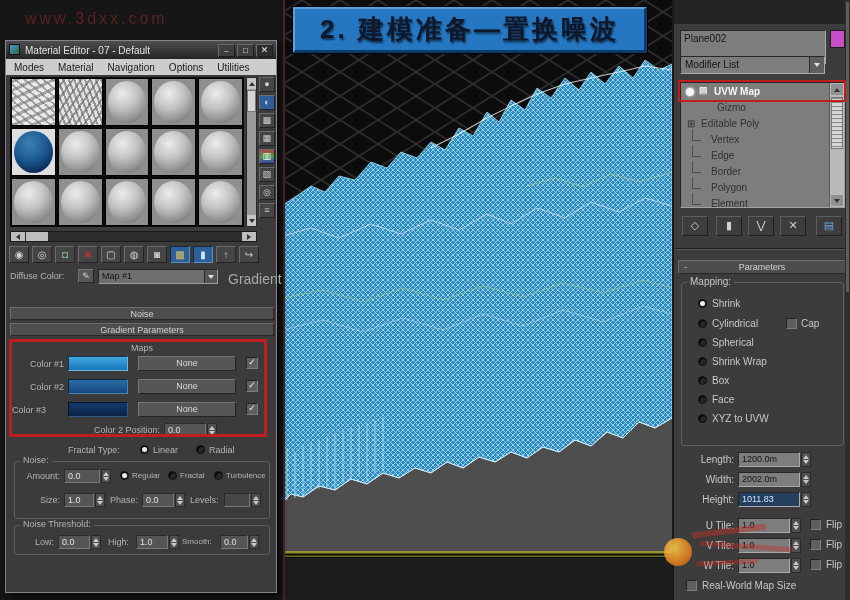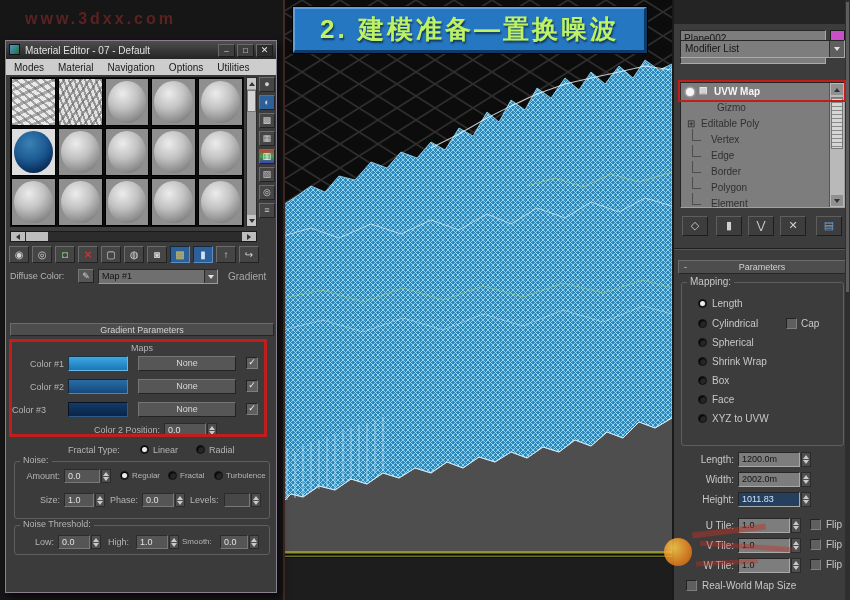--- a/index.html
+++ b/index.html
@@ -114,26 +114,26 @@
           <line x1="92" y1="420" x2="92" y2="473"></line>
         <line x1="100" y1="417" x2="100" y2="471"></line>
       </g>
       <rect x="0" y="551" width="389" height="2.5" fill="#93932e"></rect>
       <rect x="0" y="555.5" width="389" height="1.5" fill="#6e6e24"></rect>
       <rect x="0" y="558" width="389" height="42" fill="#1d1d1d"></rect>
       <rect x="0" y="0" width="2" height="600" fill="#432a26"></rect>
     </svg>
   </div>
 
-  <div class="a" style="left:25px;top:10px;font-size:16px;font-weight:bold;letter-spacing:3px;color:#5c2222">www.3dxx.com</div>
+  <div class="a" style="left:25px;top:10px;font-size:16px;font-weight:normal;letter-spacing:3px;color:#5c2222">www.3dxx.com</div>
 
   <div class="a" style="left:293px;top:7px;width:354px;height:46px;background:#2577c2;z-index:5;
        border-top:2px solid #5fa0dc;border-left:2px solid #5fa0dc;border-bottom:3px solid #0d3a68;border-right:3px solid #0d3a68;
        box-shadow:0 0 0 1px #000;display:flex;align-items:center;justify-content:center">
-    <span style="font-size:26px;font-weight:bold;color:#bef264;letter-spacing:3px;text-shadow:1px 2px 2px rgba(0,0,0,.55);white-space:nowrap">2. 建模准备—置换噪波</span>
+    <span style="font-size:26px;font-weight:bold;color:#0f172a;letter-spacing:3px;text-shadow:1px 2px 2px rgba(0,0,0,.55);white-space:nowrap">2. 建模准备—置换噪波</span>
   </div>
 
   <div class="a me">
 
     <div class="a tb">
       <span class="a" style="left:3px;top:3px;width:11px;height:11px;background:linear-gradient(135deg,#4a9ad8,#2a6a38);border:1px solid #111"></span>
       <span class="ttl" style="margin-left:16px">Material Editor - 07 - Default</span>
       <span class="wbtn">–</span>
       <span class="wbtn">□</span>
       <span class="wbtn" style="background:#2c2c2c;font-size:9px">✕</span>
@@ -237,22 +237,25 @@
     </div>
 
     <span class="a lb" style="left:4px;top:230px">Diffuse Color:</span>
     <span class="a btn" style="left:72px;top:228px;width:16px;height:14px;line-height:12px">✎</span>
     <div class="a" style="left:92px;top:228px;width:120px;height:15px;background:#6f6f6f;border:1px solid;border-color:#262626 #9a9a9a #9a9a9a #262626">
       <span style="font-size:9px;color:#131313;line-height:13px;padding-left:3px;display:block">Map #1</span>
       <span class="a" style="right:0;top:0;width:13px;height:13px;background:#565656;border-left:1px solid #2a2a2a;display:flex;align-items:center;justify-content:center">
           <i class="tri-d"></i>
         </span>
     </div>
-    <span class="a" style="left:222px;top:230px;font-size:10px;color:#a8a8a8">Gradient</span>
-
+    <span class="a" style="left:222px;top:230px;font-size:14px;color:#a8a8a8">Gradient</span>
+
+    <div class="a roll" style="left:4px;top:266px;width:264px;height:13px">
+      <span>Noise</span>
+    </div>
     <div class="a roll" style="left:4px;top:282px;width:264px;height:13px">
       <span>Gradient Parameters</span>
     </div>
 
     <div class="a redbox" style="left:3px;top:298px;width:258px;height:98px;z-index:3;pointer-events:none"></div>
 
     <span class="a lb" style="left:0;top:302px;width:272px;text-align:center">Maps</span>
 
     <span class="a lb" style="left:6px;top:318px;width:52px;text-align:right">Color #1</span>
     <span class="a" style="left:62px;top:315px;width:60px;height:15px;background:linear-gradient(#3fa8e0,#1877b8);border:1px solid;border-color:#16344a #6ab6e4 #6ab6e4 #16344a"></span>
@@ -337,21 +340,21 @@
       </span>
 
   </div>
 
   <div class="a cp">
     <div class="a" style="left:0;top:0;width:176px;height:24px;background:#242424"></div>
 
     <div class="a cpf" style="left:6px;top:30px;width:146px;height:34px;font-size:10px;line-height:15px">Plane002</div>
     <span class="a" style="left:156px;top:30px;width:15px;height:18px;background:#c94fc9;border:1px solid #1c1c1c"></span>
 
-    <div class="a" style="left:6px;top:40px;width:165px;height:18px;background:#7d7d7d;border:1px solid;border-color:#262626 #a9a9a9 #a9a9a9 #262626">
+    <div class="a" style="left:6px;top:56px;width:145px;height:18px;background:#7d7d7d;border:1px solid;border-color:#262626 #a9a9a9 #a9a9a9 #262626">
       <span style="font-size:10px;color:#141414;line-height:16px;padding-left:4px;display:block">Modifier List</span>
       <span class="a" style="right:0;top:0;width:15px;height:16px;background:#5f5f5f;border-left:1px solid #2e2e2e;display:flex;align-items:center;justify-content:center">
           <i class="tri-d"></i>
         </span>
     </div>
 
     <div class="a" style="left:6px;top:82px;width:165px;height:126px;background:#7d7d7d;border:1px solid;border-color:#242424 #a0a0a0 #a0a0a0 #242424;overflow:hidden">
       <div class="stkrow" style="top:1px;color:#f6f6f6;font-weight:bold">
         <span class="a bulb" style="left:5px;top:4px"></span>
         <span class="a" style="left:18px;top:1px;font-size:9px;color:#e8e8e8">▤</span>
@@ -408,21 +411,21 @@
     <div class="a" style="left:0;top:248px;width:176px;height:2px;background:#1f1f1f;border-bottom:1px solid #555"></div>
 
     <div class="a roll" style="left:4px;top:260px;width:168px;height:14px;line-height:13px">
       <span class="a" style="left:5px;top:0;color:#d2d2d2">-</span>
       <span>Parameters</span>
     </div>
 
     <div class="a grp" style="left:7px;top:282px;width:163px;height:164px"></div>
     <span class="a lb2 leg" style="left:13px;top:276px;background:#3c3c3c">Mapping:</span>
     <span class="a rb on" style="left:24px;top:299px"></span>
-    <span class="a lb2" style="left:38px;top:298px">Length</span>
+    <span class="a lb2" style="left:38px;top:298px">Shrink</span>
     <span class="a rb" style="left:24px;top:319px"></span>
     <span class="a lb2" style="left:38px;top:318px">Cylindrical</span>
     <span class="a cb" style="left:112px;top:318px;width:11px;height:11px"></span>
     <span class="a lb2" style="left:127px;top:318px">Cap</span>
     <span class="a rb" style="left:24px;top:338px"></span>
     <span class="a lb2" style="left:38px;top:337px">Spherical</span>
     <span class="a rb" style="left:24px;top:357px"></span>
     <span class="a lb2" style="left:38px;top:356px">Shrink Wrap</span>
     <span class="a rb" style="left:24px;top:376px"></span>
     <span class="a lb2" style="left:38px;top:375px">Box</span>

